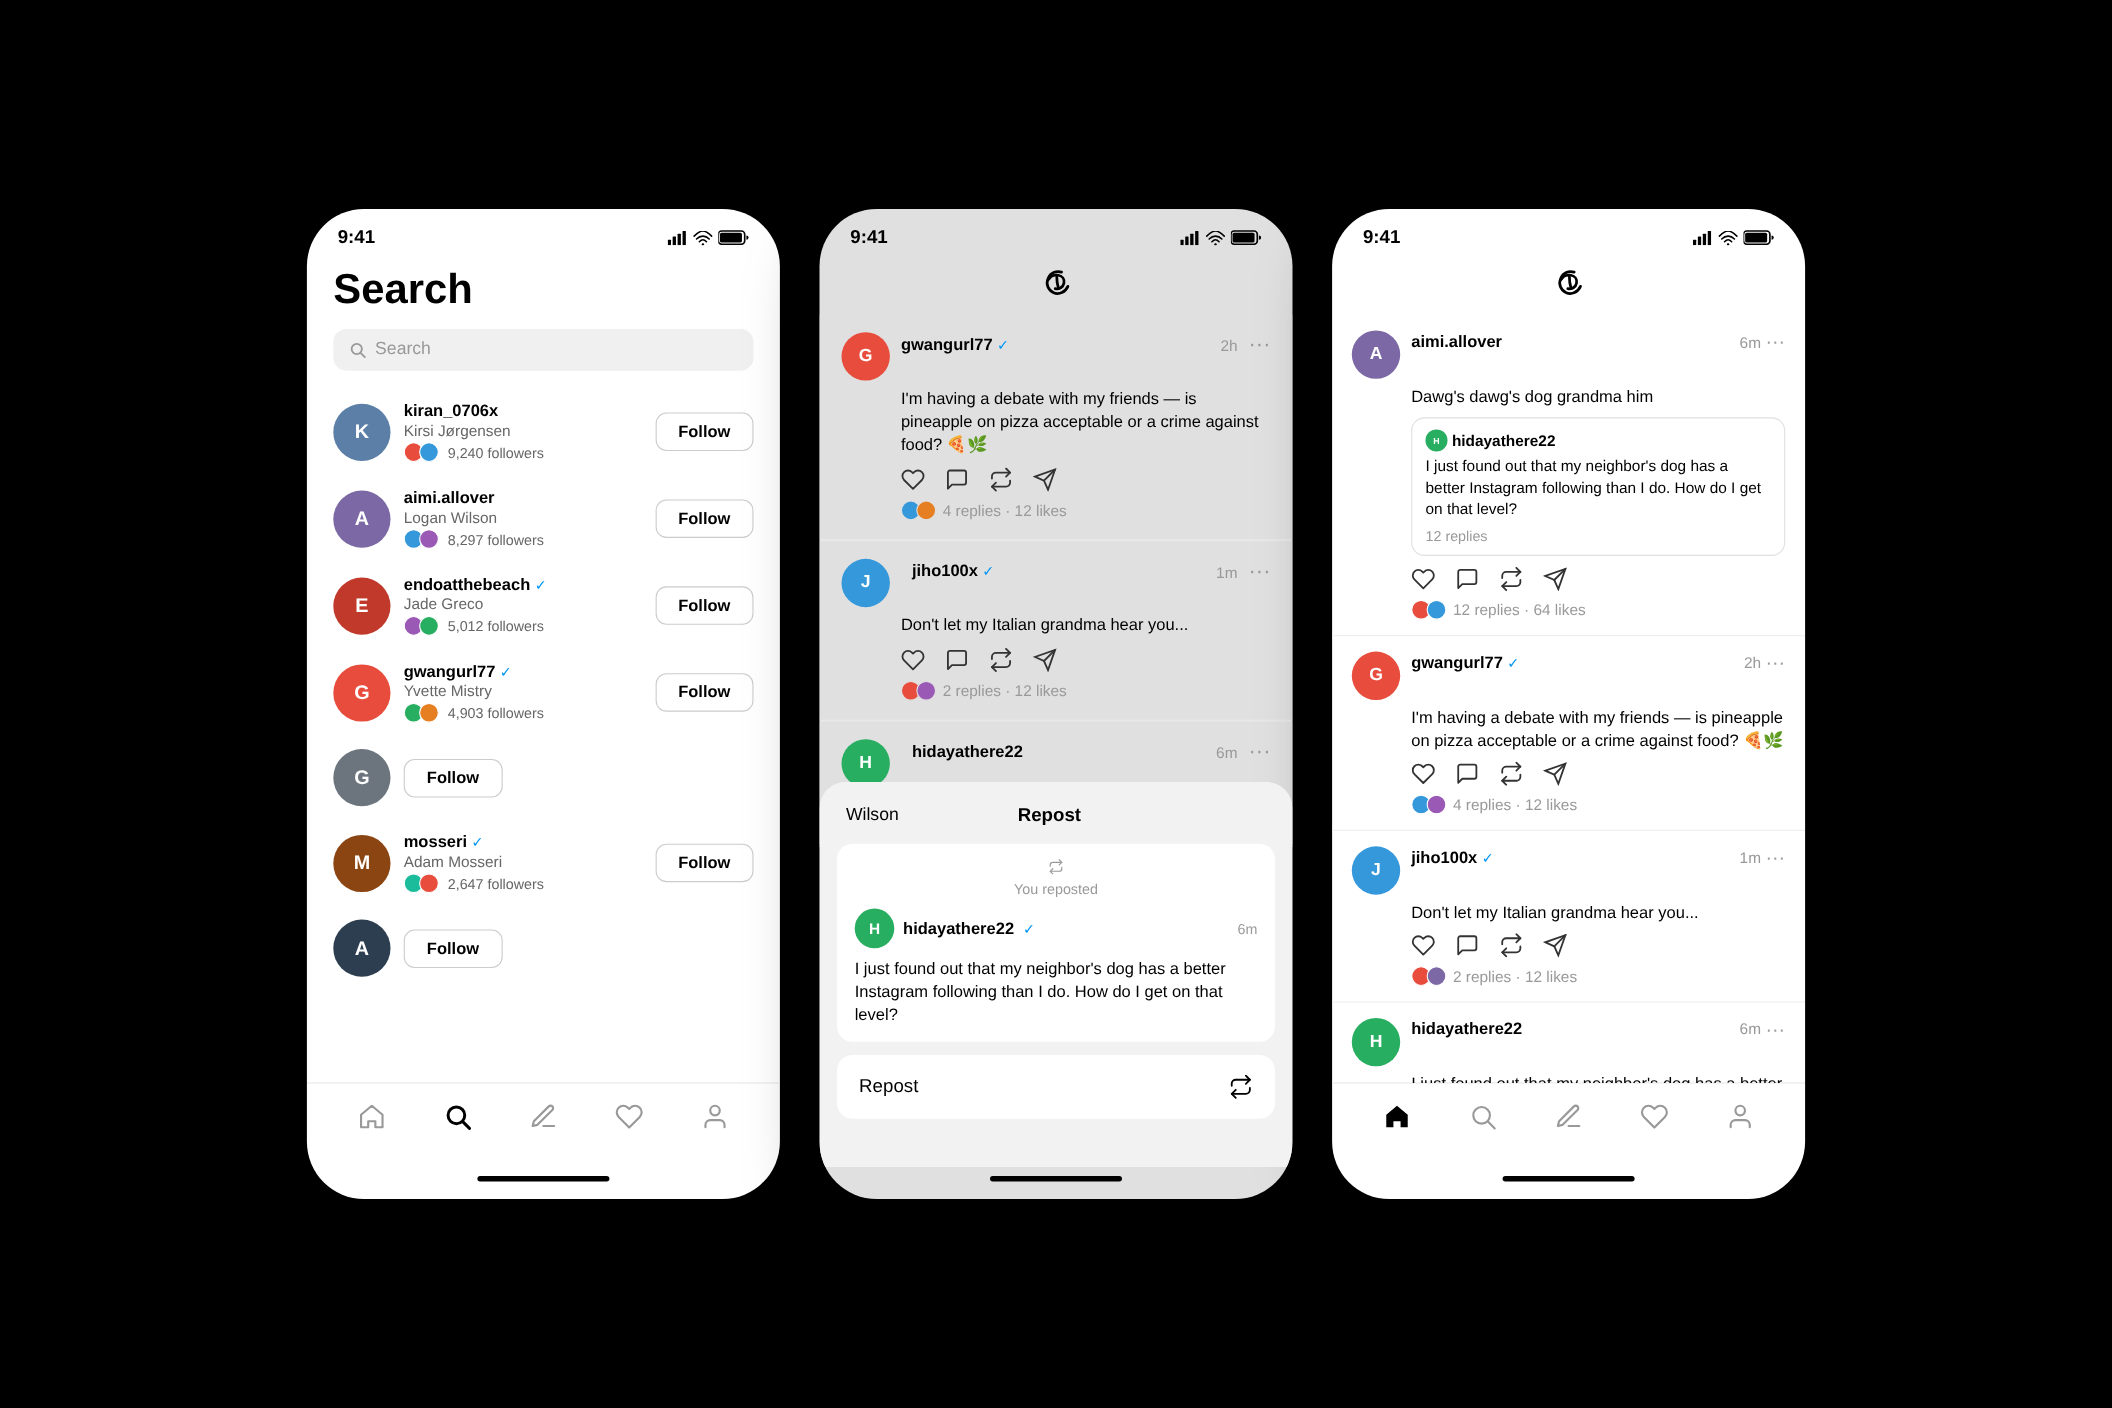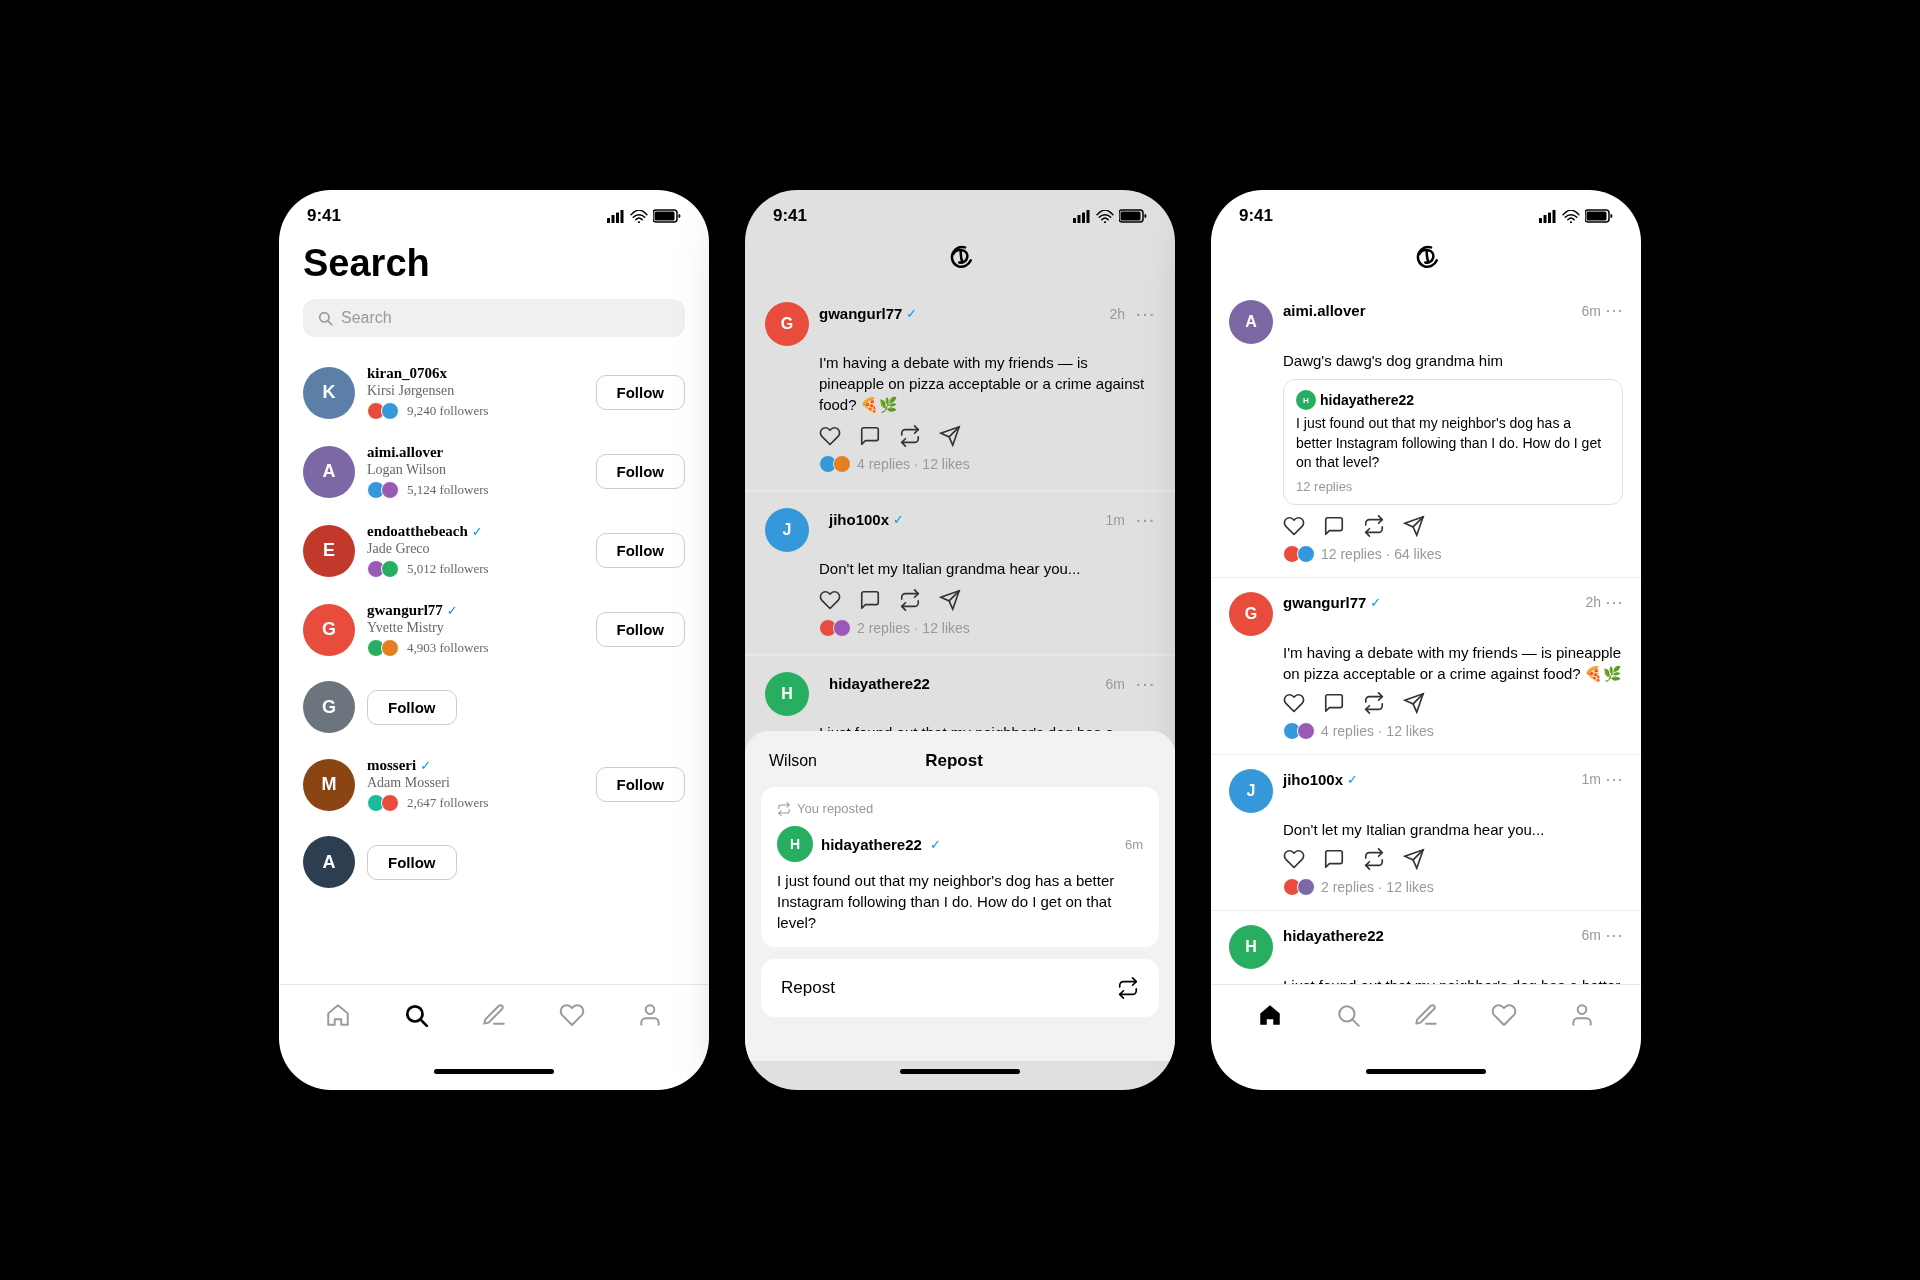--- a/index.html
+++ b/index.html
@@ -100,21 +100,20 @@
       display: flex;
       align-items: center;
       justify-content: center;
       font-size: 18px;
       font-weight: 600;
       color: #fff;
     }
     .user-info {
       flex: 1;
       min-width: 0;
-      font-family: Liberation Serif, serif;
     }
     .user-name-row {
       display: flex;
       align-items: center;
       gap: 4px;
     }
     .user-name {
       font-size: 15px;
       font-weight: 600;
       color: #000;
@@ -319,20 +318,21 @@
       border-radius: 14px;
       padding: 14px 16px;
     }
     .you-reposted {
       display: flex;
       align-items: center;
       gap: 6px;
       font-size: 13px;
       color: #999;
       margin-bottom: 10px;
+      flex-direction: column;
     }
     .you-reposted svg {
       width: 14px;
       height: 14px;
       stroke: #999;
       fill: none;
       stroke-width: 1.8;
     }
     .modal-post-header {
       display: flex;
@@ -480,21 +480,21 @@
       <div class="user-name-row">
         <span class="user-name">aimi.allover</span>
 
       </div>
       <div class="user-real-name">Logan Wilson</div>
       <div class="follower-row">
         <div class="follower-avatars">
           <div class="mini-avatar" style="background:#3498db;"></div>
           <div class="mini-avatar" style="background:#9b59b6;"></div>
         </div>
-        <span class="follower-count">5,124 followers</span>
+        <span class="follower-count">8,297 followers</span>
       </div>
     </div>
     <button class="follow-btn">Follow</button>
   </div>
           <div class="user-item">
     <div class="user-avatar">
       <div class="avatar-circle" style="background:#c0392b;">E</div>
     </div>
     <div class="user-info">
       <div class="user-name-row">

